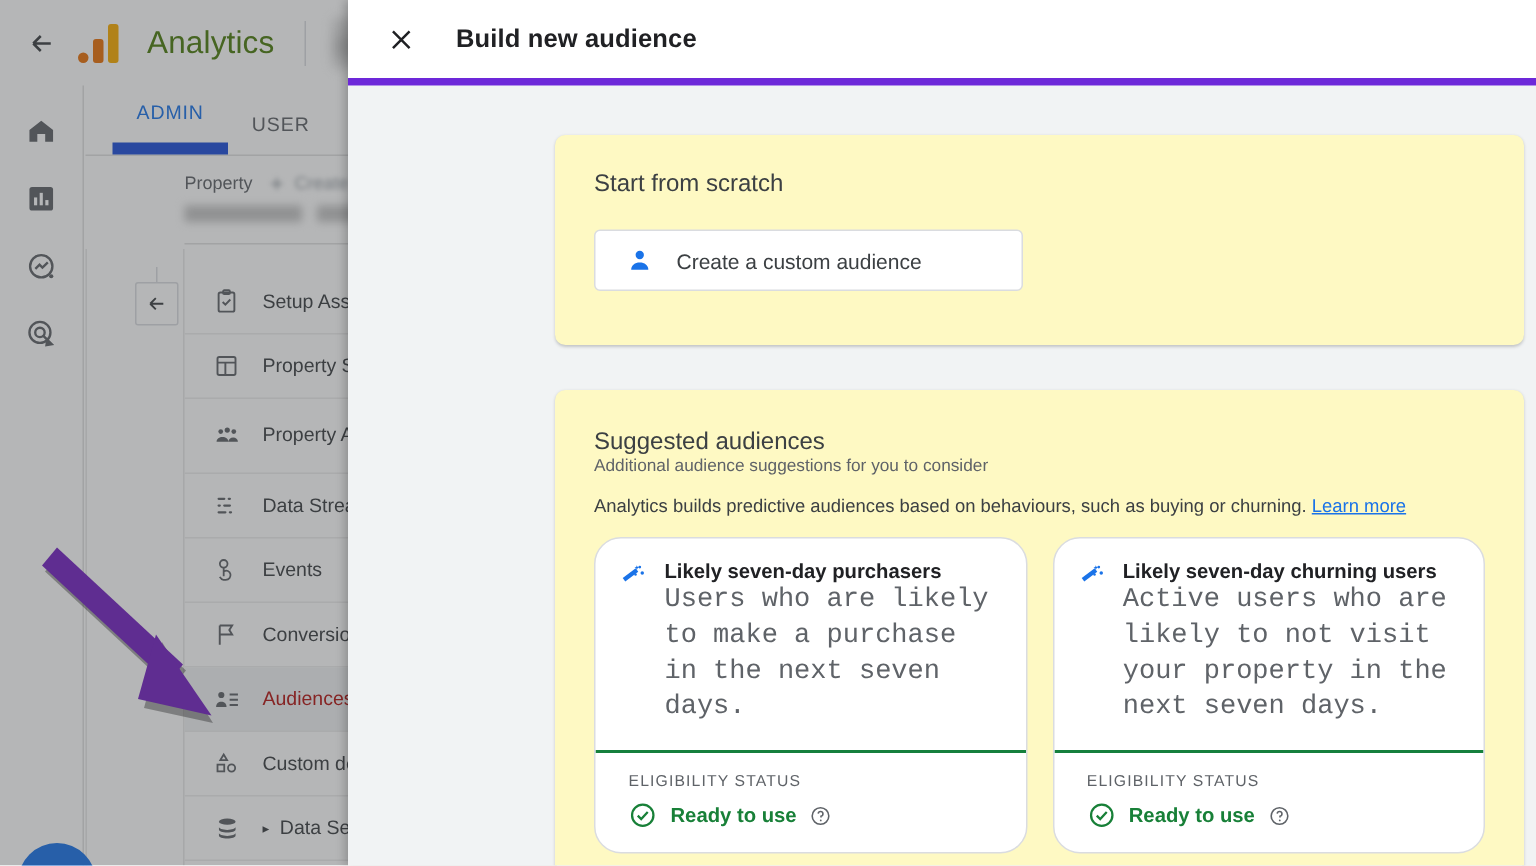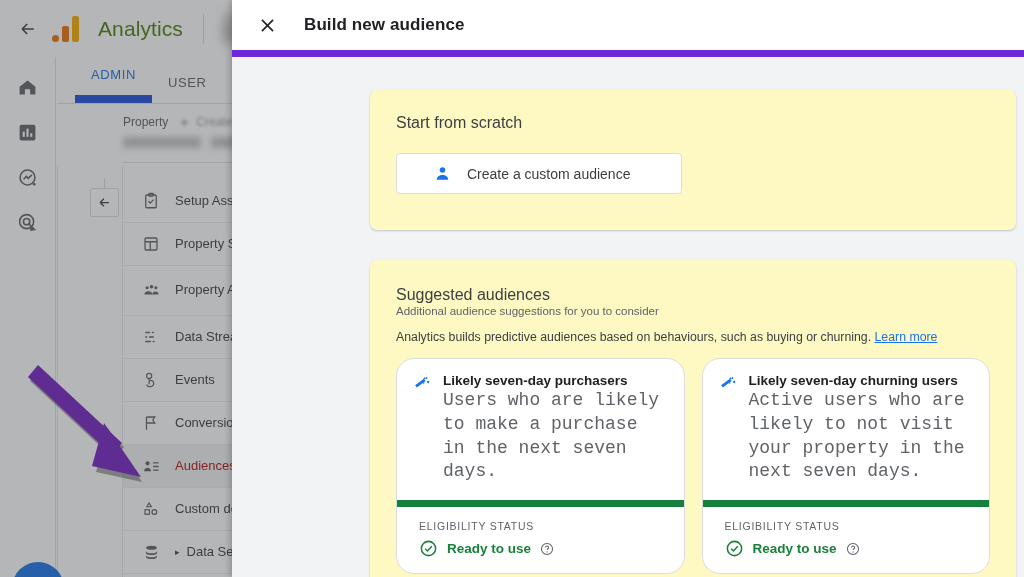--- a/index.html
+++ b/index.html
@@ -102,40 +102,40 @@
            background: rgba(60,64,67,.38); }
 
   
   .dialog {
     position: absolute; left: 232px; top: 0; width: 792px; height: 577px;
     background: #f1f3f4; box-shadow: -2px 0 6px rgba(0,0,0,.22);
     overflow: hidden;
   }
   .dlg-header {
     height: 57px; background: #ffffff; display: flex; align-items: center;
-    padding-left: 22px; border-bottom: 7px solid #6d28d9;
+    padding-left: 22px; border-bottom: 5px solid #6d28d9;
   }
   .dlg-close { width: 26px; height: 26px; display:flex; align-items:center; justify-content:center;
                color:#202124; font-size: 21px; line-height:1; }
   .dlg-title { font-size: 17px; color: #202124; font-weight: 700; margin-left: 24px; letter-spacing: .1px; }
 
   .dlg-body { padding: 33px 8px 0 138px; }
 
   .card {
     background: #fef9c3; border-radius: 7px; box-shadow: 0 1px 2px rgba(60,64,67,.25);
     width: 646px;
   }
   .card-scratch { padding: 24px 26px 34px 26px; height: 140px; }
   .sec-title { font-size: 16px; color: #3c4043; }
   .sec-sub { font-size: 11.5px; color: #5f6368; margin-top: 1px; }
 
   .create-btn {
     margin-top: 21px; width: 286px; height: 41px;
     border: 1px solid #dadce0; border-radius: 4px; background: #fff;
-    display: flex; align-items: center; gap: 15px; padding-left: 36px;
+    display: flex; align-items: center; gap: 15px; padding-left: 20px;
     font-size: 14px; color: #3c4043;
   }
   .person-ico { color: #1a73e8; display:flex; }
 
   .card-suggested { margin-top: 30px; }
   .sugg-head { padding: 26px 26px 0 26px; }
   .tabrow {
     display: flex; align-items: flex-end; padding-left: 26px; margin-top: 13px;
     border-bottom: 1px solid #e4e6e7; position: relative; height: 34px;
   }
@@ -161,21 +161,21 @@
   .sugg-note a { color: #1a73e8; }
 
   .cards-row { display: flex; gap: 17px; padding: 0 26px 18px 26px; }
   .acard {
     width: 328px; border: 1px solid #dadce0; border-radius: 18px; background: #fff; overflow: hidden;
   }
   .acard-top { padding: 14px 14px 16px 14px; display: flex; gap: 12px; min-height: 93px; }
   .wand { flex: 0 0 20px; color: #1a73e8; margin-top: 2px; }
   .acard-name { font-size: 13.5px; font-weight: 700; color: #202124; }
   .acard-desc { font-size: 18px; color: #5f6368; line-height: 1.32; margin-top: 1px; font-family: Liberation Mono, monospace; }
-  .acard-bot { border-top: 7px solid #15803d; padding: 13px 14px 15px 22px; }
+  .acard-bot { border-top: 2px solid #15803d; padding: 13px 14px 15px 22px; }
   .elig-label { font-size: 10.5px; letter-spacing: .75px; color: #5f6368; }
   .elig-row { display: flex; align-items: center; gap: 9px; margin-top: 7px; }
   .check-ico { color: #188038; display:flex; }
   .elig-text { font-size: 13.5px; font-weight: 700; color: #188038; }
   .q-ico { color: #5f6368; display:flex; }
 
   
   .arrow-svg { position: absolute; left: 0; top: 0; width: 1024px; height: 577px; pointer-events: none; }
 </style>
 </head>

